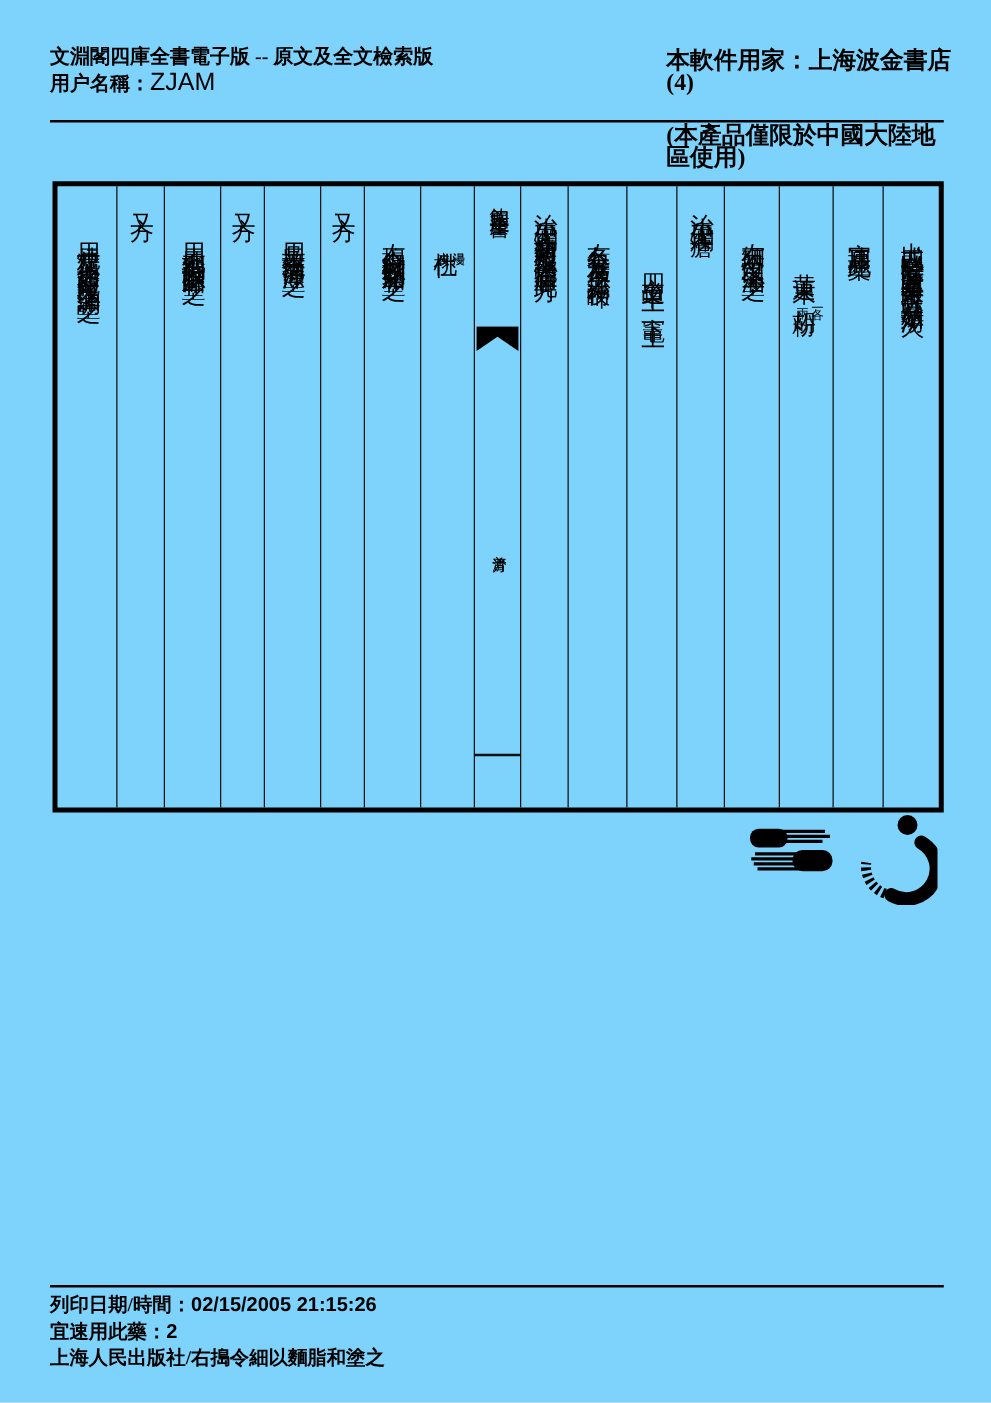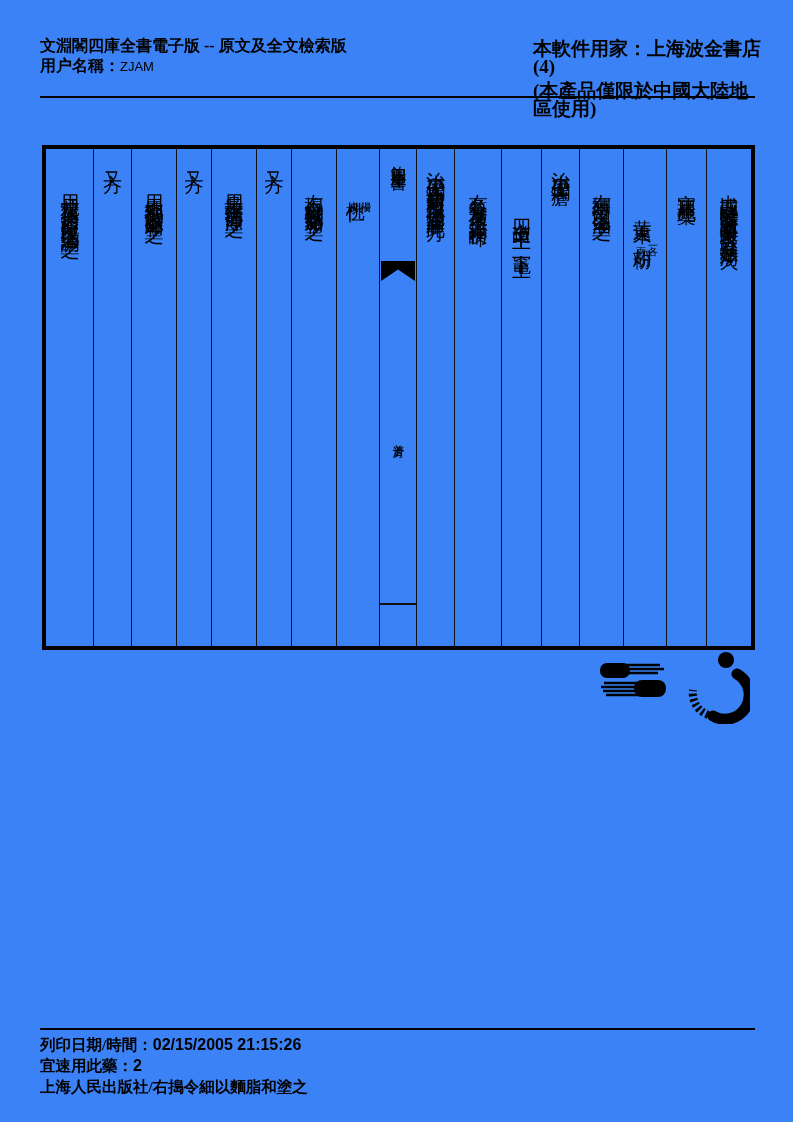--- a/index.html
+++ b/index.html
@@ -1,23 +1,23 @@
 <!DOCTYPE html>
 <html><head>
 <meta charset="utf-8">
 <style>
   html,body{margin:0;padding:0;background:#e8e8e8;}
-  .page{position:relative;width:793px;height:1122px;background:#3b82f6;margin:0 auto;
+  .page{position:relative;width:793px;height:1122px;background:#7dd3fc;margin:0 auto;
         font-family:"Liberation Serif","DejaVu Serif",serif;color:#000;overflow:hidden;}
 
   
   .hdr-left{position:absolute;left:40px;top:36px;font-size:16px;font-weight:bold;line-height:20px;}
   .hdr-right{position:absolute;left:533px;top:40px;width:230px;font-size:19px;font-weight:600;line-height:18px;}
-  .hdr-right .line2{margin-top:6px;}
-  .user-value{font-family:"Liberation Sans","DejaVu Sans",sans-serif;font-weight:500;font-size:13px;}
+  .hdr-right .line2{margin-top:24px;}
+  .user-value{font-family:"Liberation Sans","DejaVu Sans",sans-serif;font-weight:500;font-size:20px;}
   .rule{position:absolute;left:40px;width:715px;height:2px;background:#000;}
   .rule-top{top:96px;}
   .rule-bottom{top:1028px;}
 
   
   .frame{position:absolute;left:42px;top:145px;width:713px;height:505px;border:4px solid #000;
          box-sizing:border-box;display:flex;flex-direction:row-reverse;justify-content:flex-start;}
   .col{box-sizing:border-box;border-left:1.5px solid #111;height:100%;display:flex;justify-content:center;flex:none;}
   .col:last-child{border-left:none;}
   .cw35{width:35px}.cw37{width:37px}.cw38{width:38px}.cw40{width:40px}.cw43{width:43px}

